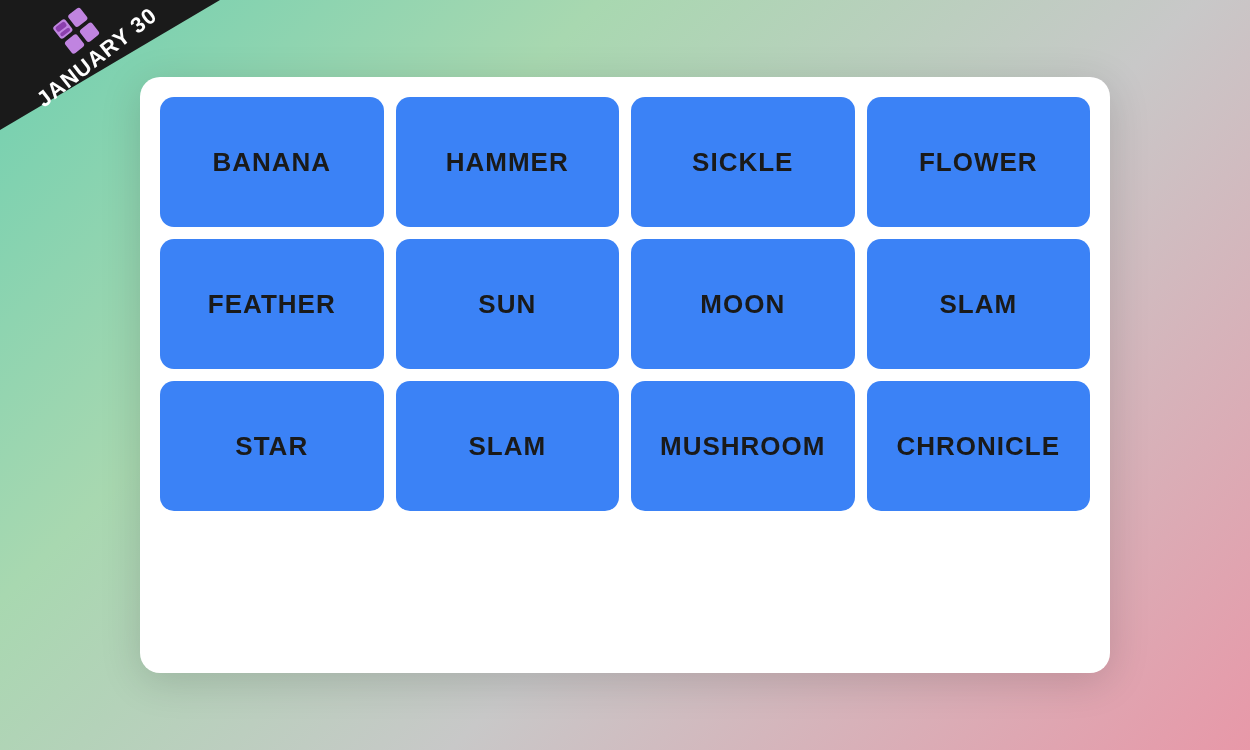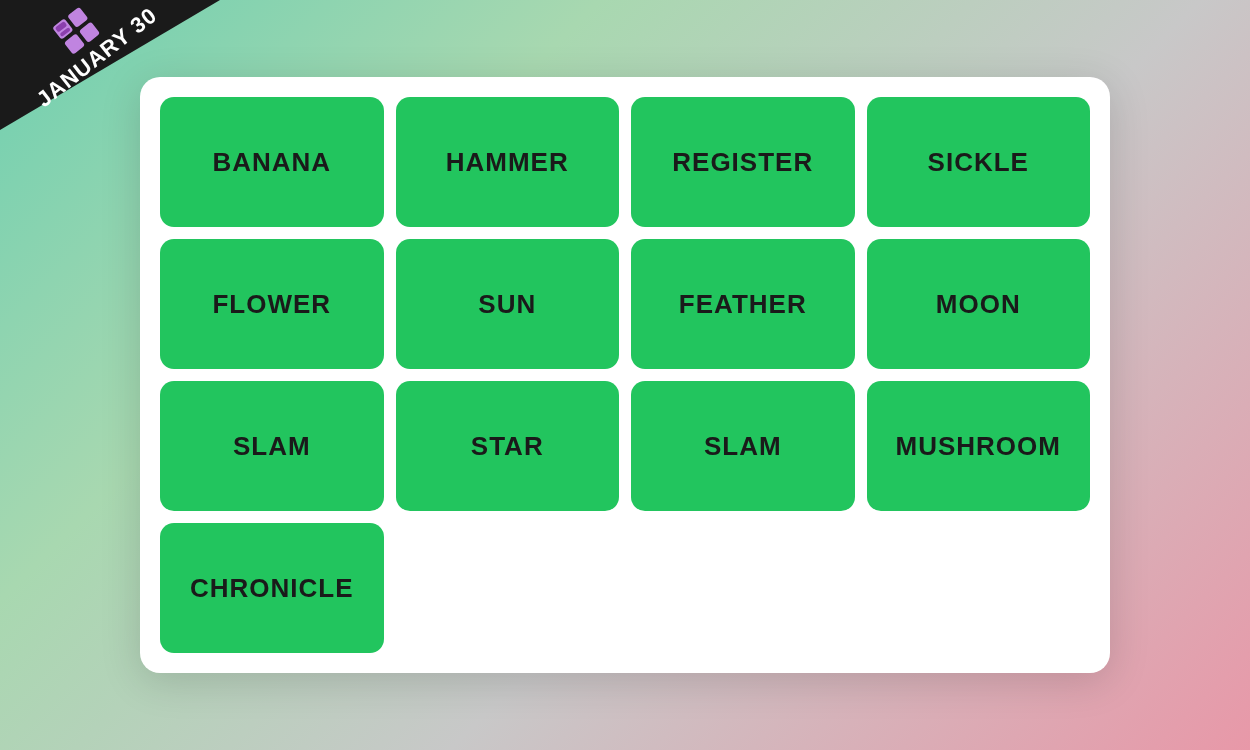--- a/index.html
+++ b/index.html
@@ -71,21 +71,21 @@
     }
 
     .grid {
       display: grid;
       grid-template-columns: repeat(4, 1fr);
       grid-template-rows: repeat(4, 1fr);
       gap: 12px;
     }
 
     .word-tile {
-      background: #22c55e;
+      background: #3b82f6;
       border-radius: 14px;
       display: flex;
       align-items: center;
       justify-content: center;
       height: 130px;
       cursor: pointer;
       transition: background 0.15s;
     }
 
     .word-label {
@@ -118,33 +118,30 @@
 
 <div class="main-card">
   <div class="grid" id="word-grid">
   <div class="word-tile">
         <span class="word-label">BANANA</span>
       </div>
       <div class="word-tile">
         <span class="word-label">HAMMER</span>
       </div>
       <div class="word-tile">
-        <span class="word-label">REGISTER</span>
-      </div>
-      <div class="word-tile">
         <span class="word-label">SICKLE</span>
       </div>
       <div class="word-tile">
         <span class="word-label">FLOWER</span>
       </div>
       <div class="word-tile">
-        <span class="word-label">SUN</span>
+        <span class="word-label">FEATHER</span>
       </div>
       <div class="word-tile">
-        <span class="word-label">FEATHER</span>
+        <span class="word-label">SUN</span>
       </div>
       <div class="word-tile">
         <span class="word-label">MOON</span>
       </div>
       <div class="word-tile">
         <span class="word-label">SLAM</span>
       </div>
       <div class="word-tile">
         <span class="word-label">STAR</span>
       </div>

